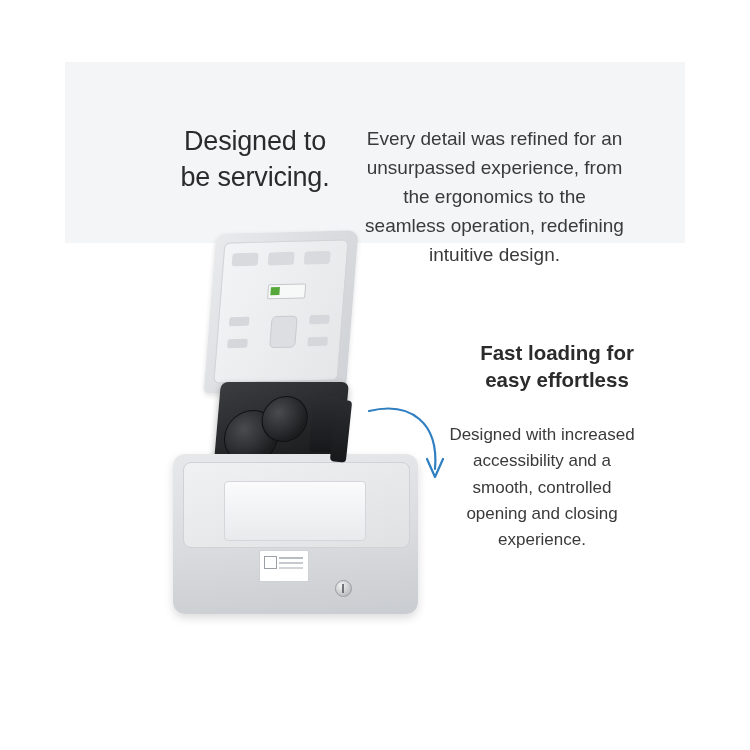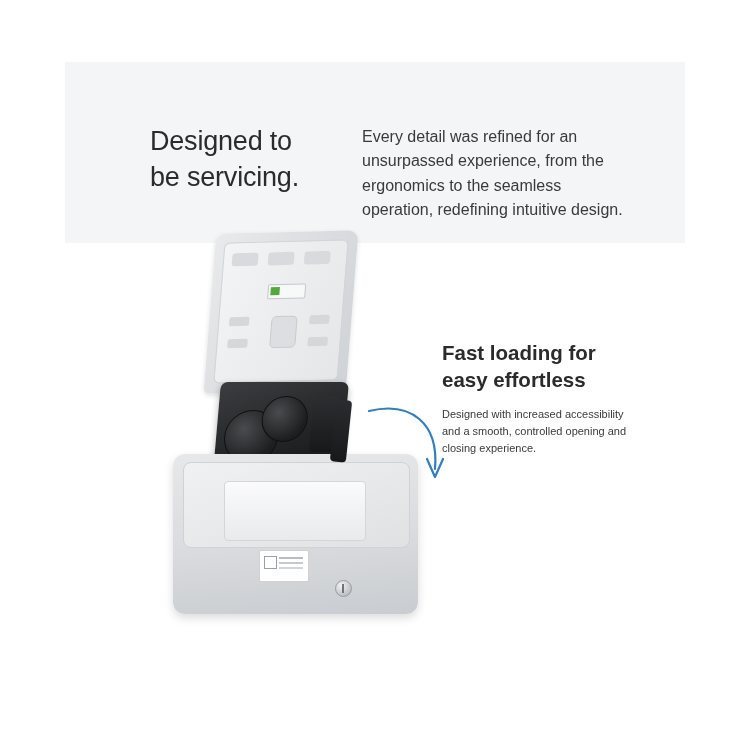--- a/index.html
+++ b/index.html
@@ -12,20 +12,21 @@
     height: 750px;
     font-family: "Liberation Sans", sans-serif;
     -webkit-font-smoothing: antialiased;
   }
   .page {
     position: relative;
     width: 750px;
     height: 750px;
     background: #ffffff;
     overflow: hidden;
+    text-align: center;
   }
   
   .card {
     position: absolute;
     left: 65px;
     top: 62px;
     width: 620px;
     height: 622px;
     background: #ffffff;
     overflow: hidden;
@@ -52,43 +53,43 @@
   }
   .headline .line {
     display: block;
     white-space: nowrap;
   }
   .intro-copy {
     position: absolute;
     left: 297px;
     top: 63px;
     width: 265px;
-    font-size: 16px;
+    font-size: 19px;
     line-height: 1.52;
     color: #3a3a3a;
   }
 
   
   .sub-head {
     position: absolute;
     left: 377px;
     top: 277px;
     width: 230px;
     font-size: 20.5px;
     line-height: 1.32;
     color: #2b2b2b;
     font-weight: 400;
   }
   .sub-head .line { display: block; white-space: nowrap; font-weight: bold; }
   .sub-copy {
     position: absolute;
     left: 377px;
-    top: 344px;
+    top: 360px;
     width: 200px;
-    font-size: 11px;
+    font-size: 17px;
     line-height: 1.55;
     color: #3a3a3a;
   }
 
   
   .product {
     position: absolute;
     left: 90px;
     top: 170px;
     width: 300px;

